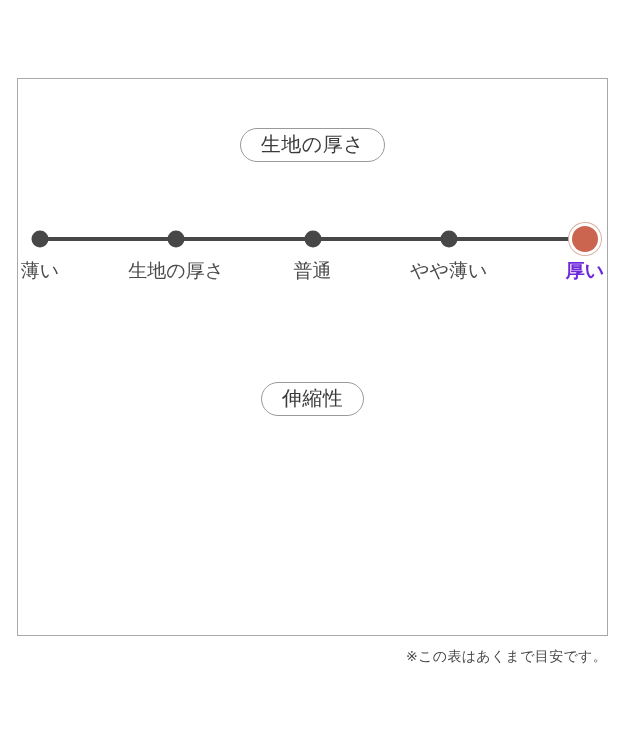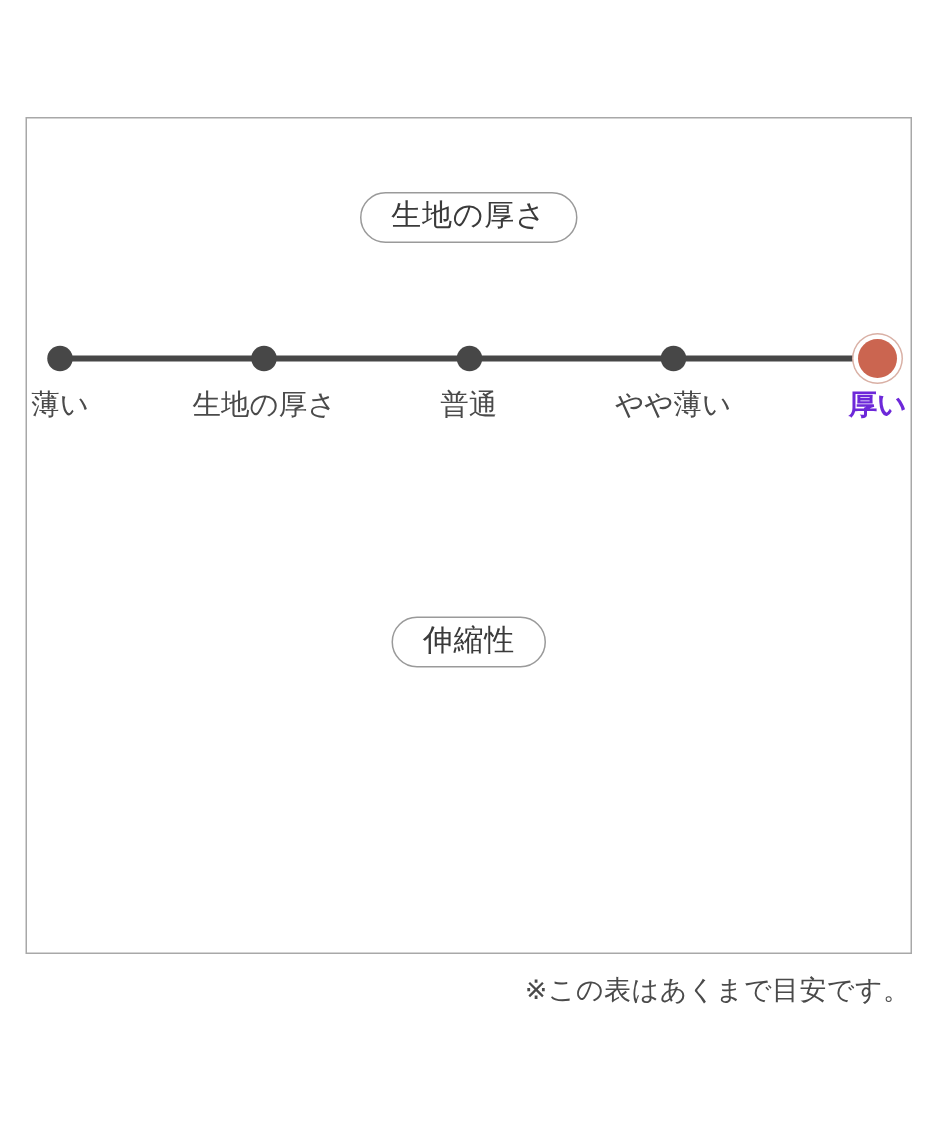--- a/index.html
+++ b/index.html
@@ -26,21 +26,21 @@
     border: 1px solid #a8a8a8;
     background: #ffffff;
   }
 
   .scale-block {
     position: absolute;
     left: 0;
     width: 100%;
   }
   #block-thickness { top: 44px; }
-  #block-stretch   { top: 327px; }
+  #block-stretch   { top: 298px; }
 
   .scale-title-row {
     display: flex;
     justify-content: center;
     align-items: center;
     height: 44px;
   }
   .scale-title {
     display: inline-flex;
     align-items: center;
@@ -101,21 +101,21 @@
   }
   .scale-label.active {
     font-weight: bold;
     color: #6d28d9;
   }
 
   #footnote {
     position: absolute;
     right: 18px;
     top: 648px;
-    font-size: 18px;
+    font-size: 14px;
     color: #4a4a4a;
     letter-spacing: 0.3px;
     white-space: nowrap;
   }
 </style>
 </head>
 <body>
 
 <div id="spec-card">
 

